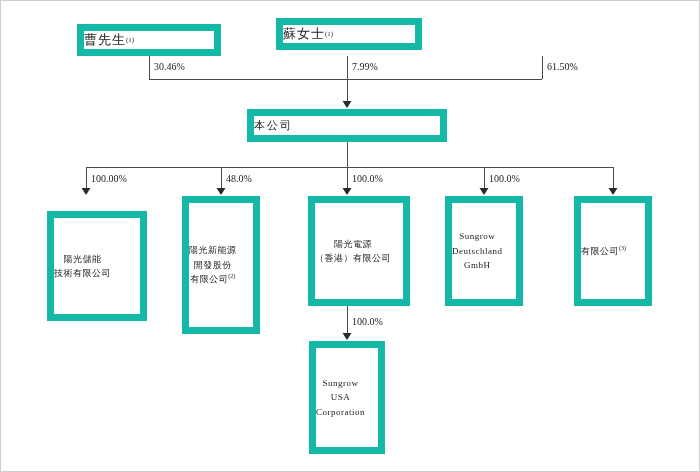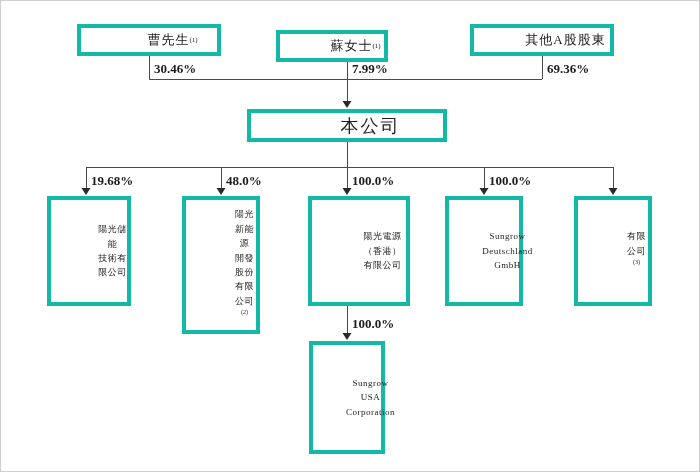--- a/index.html
+++ b/index.html
@@ -3,30 +3,30 @@
 <meta charset="utf-8">
 <style>
   html,body{margin:0;padding:0;background:#ffffff;}
   .canvas{
     position:relative;width:700px;height:472px;background:#ffffff;
     box-sizing:border-box;border:1px solid #cfcfcf;overflow:hidden;
     font-family:"Liberation Serif","DejaVu Serif",serif;color:#1c1c1c;
   }
   .wires{position:absolute;left:0;top:0;width:700px;height:472px;}
   .box{
-    position:absolute;box-sizing:border-box;border:4px solid #14b8a6;background:#ffffff;
-    display:flex;align-items:center;justify-content:center;text-align:center;padding-left:47px;
+    position:absolute;box-sizing:border-box;border:7px solid #14b8a6;background:#ffffff;
+    display:flex;align-items:center;text-align:center;
   }
   .box.top{font-size:13px;letter-spacing:1px;}
-  .box.company{font-size:18px;letter-spacing:2px;}
+  .box.company{font-size:11px;letter-spacing:2px;}
   .box.sub{font-size:9px;line-height:1.6;letter-spacing:0.5px;}
   .lines{white-space:pre-line;display:inline;}
   .sup{font-size:7px;vertical-align:super;letter-spacing:0;}
   .box.sub .sup{font-size:6px;}
-  .pct{position:absolute;font-size:13px;color:#1c1c1c;white-space:nowrap;font-weight:bold;}
+  .pct{position:absolute;font-size:10px;color:#1c1c1c;white-space:nowrap;}
 </style>
 </head>
 <body>
 
 <div class="canvas">
 
   <svg class="wires" width="700" height="472" viewBox="0 0 700 472" stroke="#4a4a4a" stroke-width="1" shape-rendering="crispEdges">
     <g>
       <line x1="148" y1="55" x2="148" y2="78"></line>
       <line x1="346" y1="55" x2="346" y2="78"></line>
@@ -52,42 +52,39 @@
       <polygon points="478.5,187 487.5,187 483,194"></polygon>
       <polygon points="607.5,187 616.5,187 612,194"></polygon>
       <polygon points="341.5,332 350.5,332 346,339"></polygon>
     </g>
   </svg>
 
   <div class="box top" style="left:76px;top:23px;width:144px;height:32px">
     <span>曹先生</span>
       <span class="sup">(1)</span>
   </div>
-  <div class="box top" style="left:275px;top:29px;width:112px;height:32px">
+  <div class="box top" style="left:275px;top:17px;width:146px;height:32px">
     <span>蘇女士</span>
       <span class="sup">(1)</span>
-  </div>
-  <div class="box top" style="left:469px;top:23px;width:144px;height:32px">
-    <span>其他A股股東</span>
   </div>
 
   <span class="pct" style="left:153px;top:60px">30.46%</span>
   <span class="pct" style="left:351px;top:60px">7.99%</span>
-  <span class="pct" style="left:546px;top:60px">69.36%</span>
+  <span class="pct" style="left:546px;top:60px">61.50%</span>
 
   <div class="box company" style="left:246px;top:108px;width:200px;height:33px">
     <span>本公司</span>
   </div>
 
-  <span class="pct" style="left:90px;top:172px">19.68%</span>
+  <span class="pct" style="left:90px;top:172px">100.00%</span>
   <span class="pct" style="left:225px;top:172px">48.0%</span>
   <span class="pct" style="left:351px;top:172px">100.0%</span>
   <span class="pct" style="left:488px;top:172px">100.0%</span>
 
-  <div class="box sub" style="left:46px;top:195px;width:84px;height:110px">
+  <div class="box sub" style="left:46px;top:210px;width:100px;height:110px">
     <div><span class="lines">陽光儲能
 技術有限公司</span></div>
   </div>
   <div class="box sub" style="left:181px;top:195px;width:78px;height:138px">
     <div><span class="lines">陽光新能源
 開發股份
 有限公司</span><span class="sup">(2)</span></div>
   </div>
   <div class="box sub" style="left:307px;top:195px;width:102px;height:110px">
     <div><span class="lines">陽光電源

